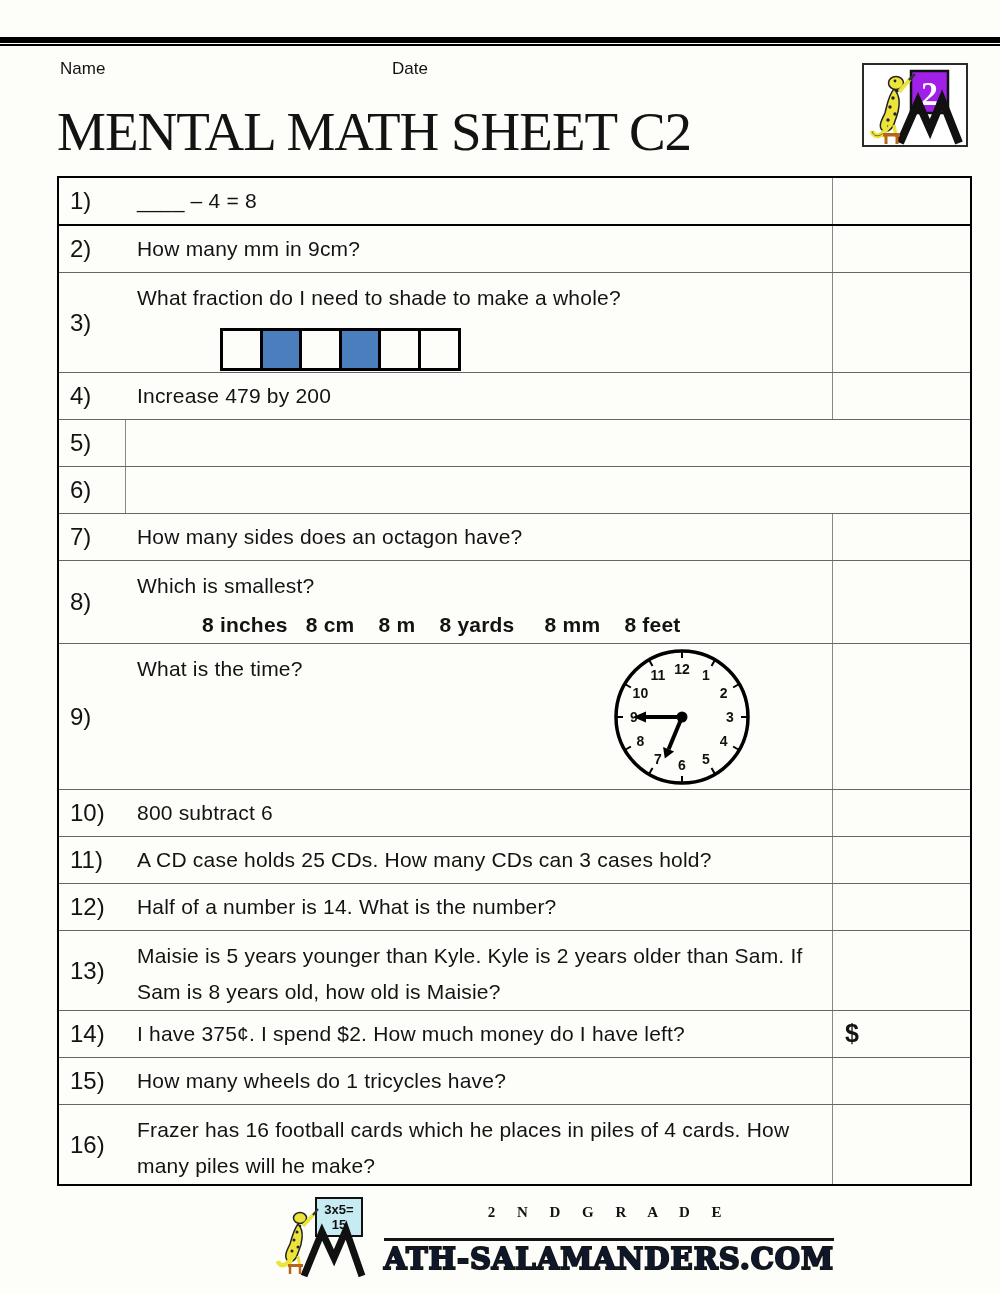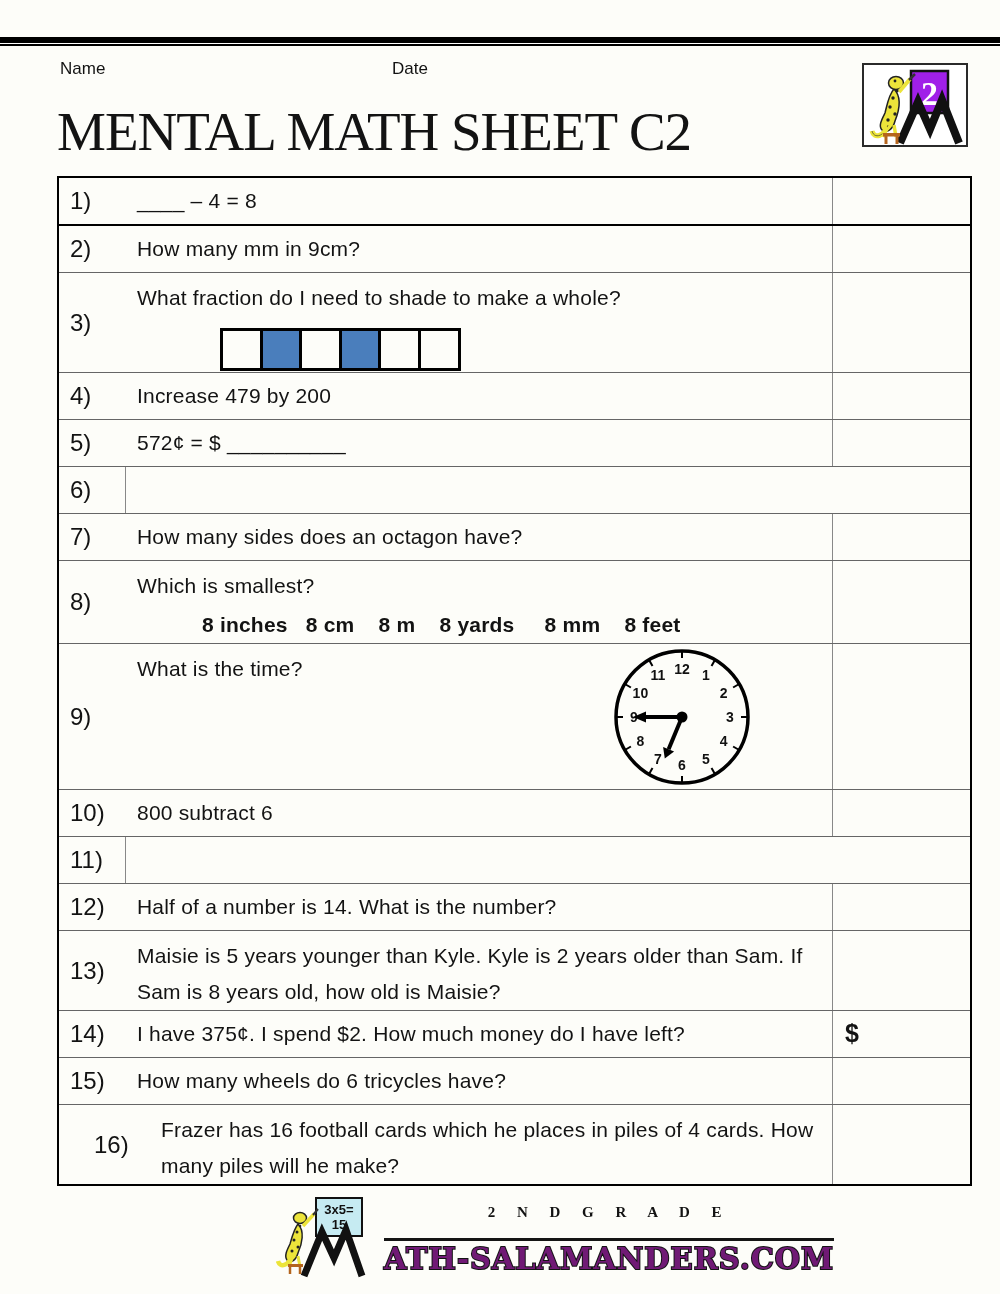--- a/index.html
+++ b/index.html
@@ -29,21 +29,21 @@
     font-family:"Liberation Serif", serif; font-size:55px; letter-spacing:-1px;
     white-space:nowrap;
   }
   
   .sheet {
     position:absolute; left:57px; top:176px; width:915px;
     border:2px solid #000; background:#fdfdf9;
   }
   .row { display:flex; border-bottom:1.5px solid #666; position:relative; }
   .row.rule-dark { border-bottom:2px solid #000; }
-  .row:last-child { border-bottom:none;padding-left:24px; }
+  .row:last-child { border-bottom:none; }
   .h47 {min-height:47px;} .h48 {min-height:48px;} .h76 {min-height:76px;}
   .h100 {min-height:100px;} .h146 {min-height:146px;}
   .num {
     width:66px; min-width:66px; display:flex; align-items:center;
     padding-left:11px; font-size:24px;
   }
   .q { flex:1; font-size:21px; padding:0 8px 0 12px; letter-spacing:0.2px; }
   .single .q { display:flex; align-items:center; }
   .multi .q { padding-top:7px; line-height:36px; }
   .ans {
@@ -67,21 +67,21 @@
   .footer-logo-svg { display:block; margin-right:-4px; margin-bottom:-2px; }
   .footer-right { display:flex; flex-direction:column; }
   .grade-line {
     text-align:center; font-family:"Liberation Serif", serif; font-weight:bold;
     font-size:15px; letter-spacing:9px; padding-bottom:17px;
     border-bottom:3px solid #151515; white-space:nowrap;
   }
   .site-text {
     font-family:"DejaVu Serif", serif; font-weight:bold; font-size:29px;
     letter-spacing:1px; line-height:1.15; margin-top:2px; white-space:nowrap;
-    color:#701a75; -webkit-text-stroke:2px #141414; paint-order:stroke fill;
+    color:#0f172a; -webkit-text-stroke:2px #141414; paint-order:stroke fill;
   }
 </style>
 </head>
 <body>
 
 <div class="top-rule"></div>
 
 <div class="header-labels">
   <span>Name</span>
   <span class="date-label">Date</span>
@@ -153,23 +153,20 @@
   <div class="row single h47">
     <div class="num">4)</div>
     <div class="q">
         <span>Increase 479 by 200</span>
       </div>
     <div class="ans"></div>
   </div>
 
   <div class="row single h47">
     <div class="num">5)</div>
-    <div class="q">
-        <span>572¢ = $ __________</span>
-      </div>
     <div class="ans"></div>
   </div>
 
   <div class="row single h47">
     <div class="num">6)</div>
     <div class="ans"></div>
   </div>
 
   <div class="row single h47">
     <div class="num">7)</div>
@@ -239,20 +236,23 @@
   <div class="row single h47">
     <div class="num">10)</div>
     <div class="q">
         <span>800 subtract 6</span>
       </div>
     <div class="ans"></div>
   </div>
 
   <div class="row single h47">
     <div class="num">11)</div>
+    <div class="q">
+        <span>A CD case holds 25 CDs. How many CDs can 3 cases hold?</span>
+      </div>
     <div class="ans"></div>
   </div>
 
   <div class="row single h47">
     <div class="num">12)</div>
     <div class="q">
         <span>Half of a number is 14. What is the number?</span>
       </div>
     <div class="ans"></div>
   </div>
@@ -267,21 +267,21 @@
     <div class="num">14)</div>
     <div class="q">
         <span>I have 375¢. I spend $2. How much money do I have left?</span>
       </div>
     <div class="ans"><span>$</span></div>
   </div>
 
   <div class="row single h47">
     <div class="num">15)</div>
     <div class="q">
-        <span>How many wheels do 6 tricycles have?</span>
+        <span>How many wheels do 1 tricycles have?</span>
       </div>
     <div class="ans"></div>
   </div>
 
   <div class="row multi h76">
     <div class="num">16)</div>
     <div class="q"><span>Frazer has 16 football cards which he places in piles of 4 cards. How many piles will he make?</span></div>
     <div class="ans"></div>
   </div>
 

